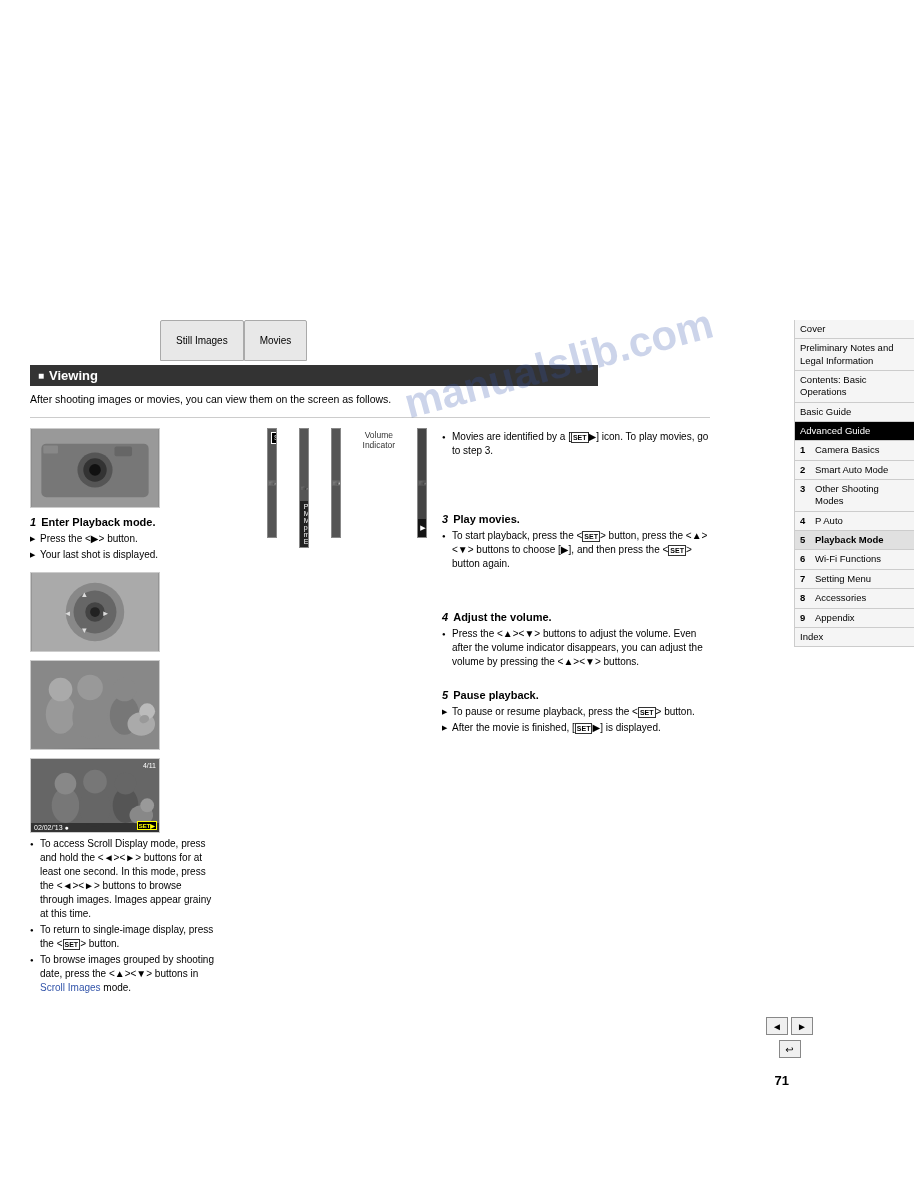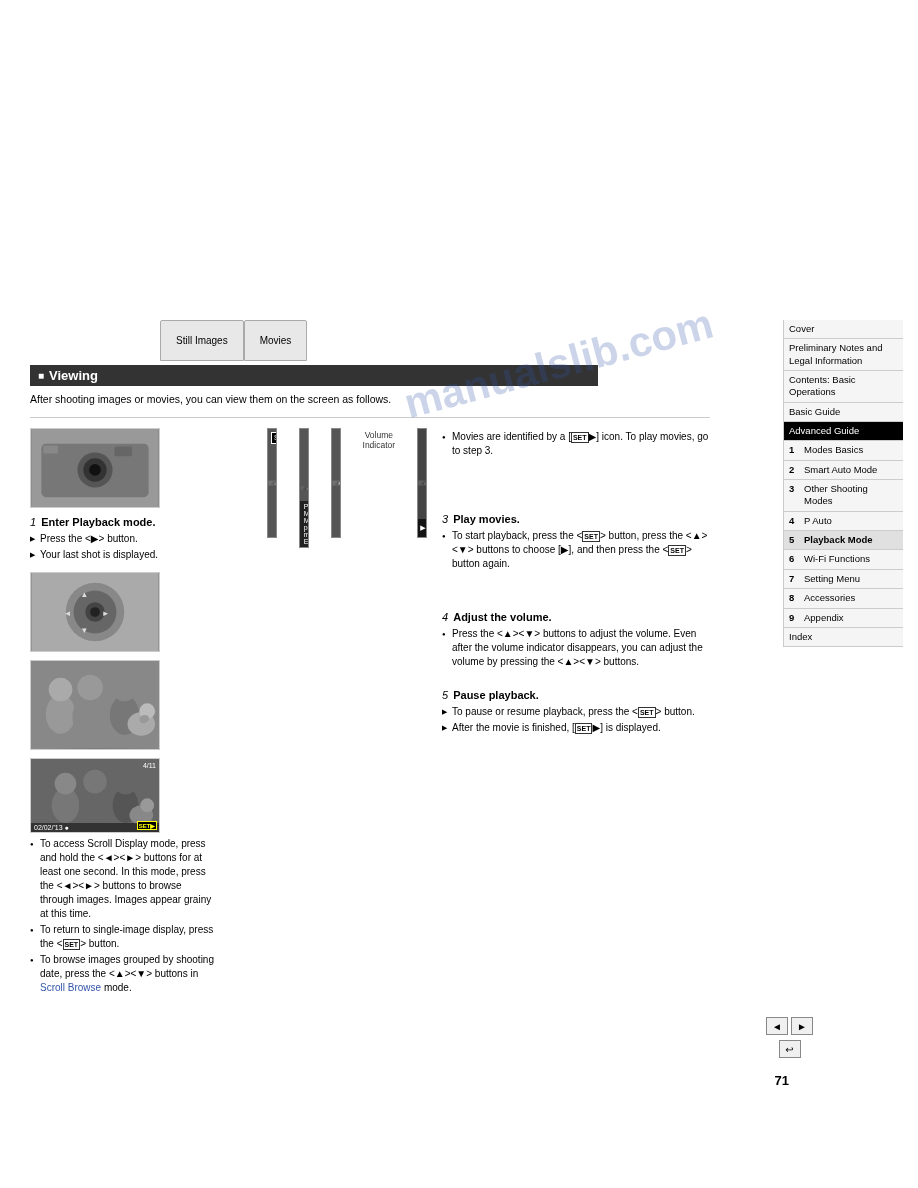--- a/index.html
+++ b/index.html
@@ -17,21 +17,21 @@
     .page-container {
       width: 918px;
       height: 1188px;
       background: #fff;
       position: relative;
     }
 
     
     .sidebar {
       position: absolute;
-      right: 15px;
+      right: 4px;
       top: 320px;
       width: 120px;
       border-left: 1px solid #ccc;
     }
 
     .sidebar-item {
       border-bottom: 1px solid #ccc;
       padding: 3px 5px;
       font-size: 9.5px;
       line-height: 1.3;
@@ -164,21 +164,21 @@
       position: relative;
     }
 
     
     .step-item {
       margin-bottom: 10px;
     }
 
     .step-title {
       font-size: 11px;
-      font-weight: normal;
+      font-weight: bold;
       margin-bottom: 4px;
     }
 
     .step-title .step-num {
       font-style: italic;
       margin-right: 2px;
     }
 
     .bullet-list {
       list-style: none;
@@ -415,21 +415,21 @@
   <div class="watermark">manualslib.com</div>
 
   <div class="sidebar">
     <div class="sidebar-item">Cover</div>
     <div class="sidebar-item">Preliminary Notes and Legal Information</div>
     <div class="sidebar-item">Contents: Basic Operations</div>
     <div class="sidebar-item">Basic Guide</div>
     <div class="sidebar-item active">Advanced Guide</div>
     <div class="sidebar-item numbered">
       <span class="num">1</span>
-      <span>Modes Basics</span>
+      <span>Camera Basics</span>
     </div>
     <div class="sidebar-item numbered">
       <span class="num">2</span>
       <span>Smart Auto Mode</span>
     </div>
     <div class="sidebar-item numbered">
       <span class="num">3</span>
       <span>Other Shooting Modes</span>
     </div>
     <div class="sidebar-item numbered">
@@ -551,21 +551,21 @@
           <div class="counter">4/11</div>
           <div class="date-bar">02/02/'13 ●</div>
           <div class="set-bottom">
             <span class="set-icon" style="color:#ff0; border-color:#ff0; font-size:6px; background:#000;">SET▶</span>
           </div>
         </div>
 
         <ul class="bullet-list" style="margin-top:4px; width:185px;">
           <li>To access Scroll Display mode, press and hold the &lt;◄&gt;&lt;►&gt; buttons for at least one second. In this mode, press the &lt;◄&gt;&lt;►&gt; buttons to browse through images. Images appear grainy at this time.</li>
           <li>To return to single-image display, press the &lt;<span class="set-icon">SET</span>&gt; button.</li>
-          <li>To browse images grouped by shooting date, press the &lt;▲&gt;&lt;▼&gt; buttons in <span class="link-text">Scroll Browse</span> mode.</li>
+          <li>To browse images grouped by shooting date, press the &lt;▲&gt;&lt;▼&gt; buttons in <span class="link-text">Scroll Images</span> mode.</li>
         </ul>
       </div>
 
       <div class="right-col">
         <div class="right-images">
 
           <div class="images-col">
 
             <div class="screen-img">
               <svg viewBox="0 0 155 110" xmlns="http://www.w3.org/2000/svg" style="width:100%;height:100%;">

